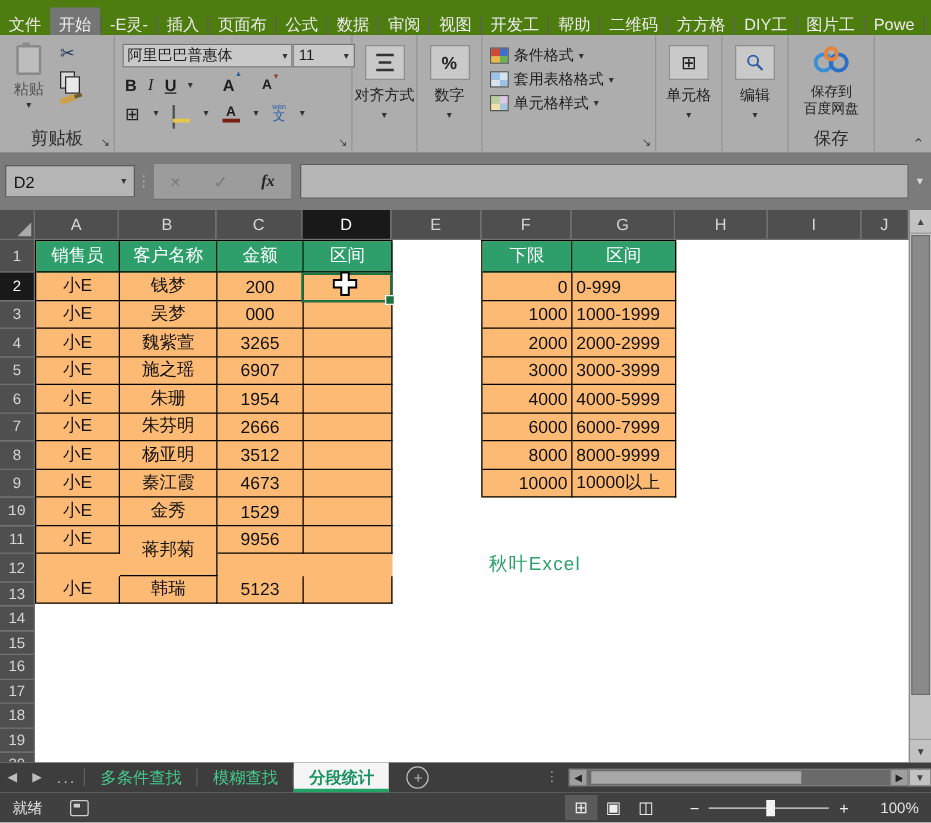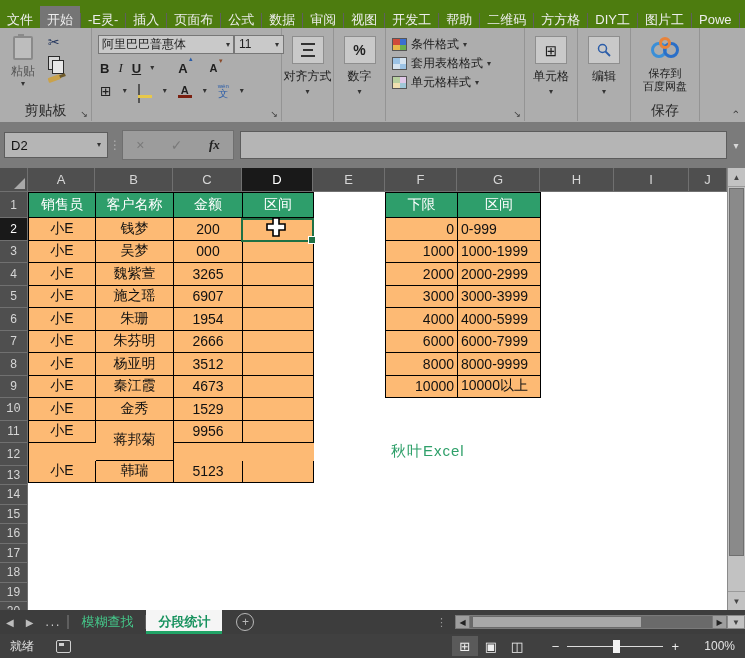--- a/index.html
+++ b/index.html
@@ -460,20 +460,21 @@
     <div class="vs-arrow dn">▼</div>
   </div>
 </div>
 
 <div class="abs tabbar">
   <span class="nav-arrow">◀</span>
   <span class="nav-arrow">▶</span>
   <span class="more-dots">...</span>
   <span class="tab-sep"></span>
   <div style="display:flex;align-items:center;height:24px;">
+      <div class="sheettab">多条件查找</div>
       <div class="tab-sep"></div>
       <div class="sheettab">模糊查找</div>
       <div class="tab-sep"></div>
       <div class="sheettab active">分段统计</div>
     </div>
   <div class="addsheet">+</div>
   <div class="hscroll">
     <span class="hs-dots">⋮</span>
     <span class="hs-arrow">◀</span>
     <span class="hs-track">

